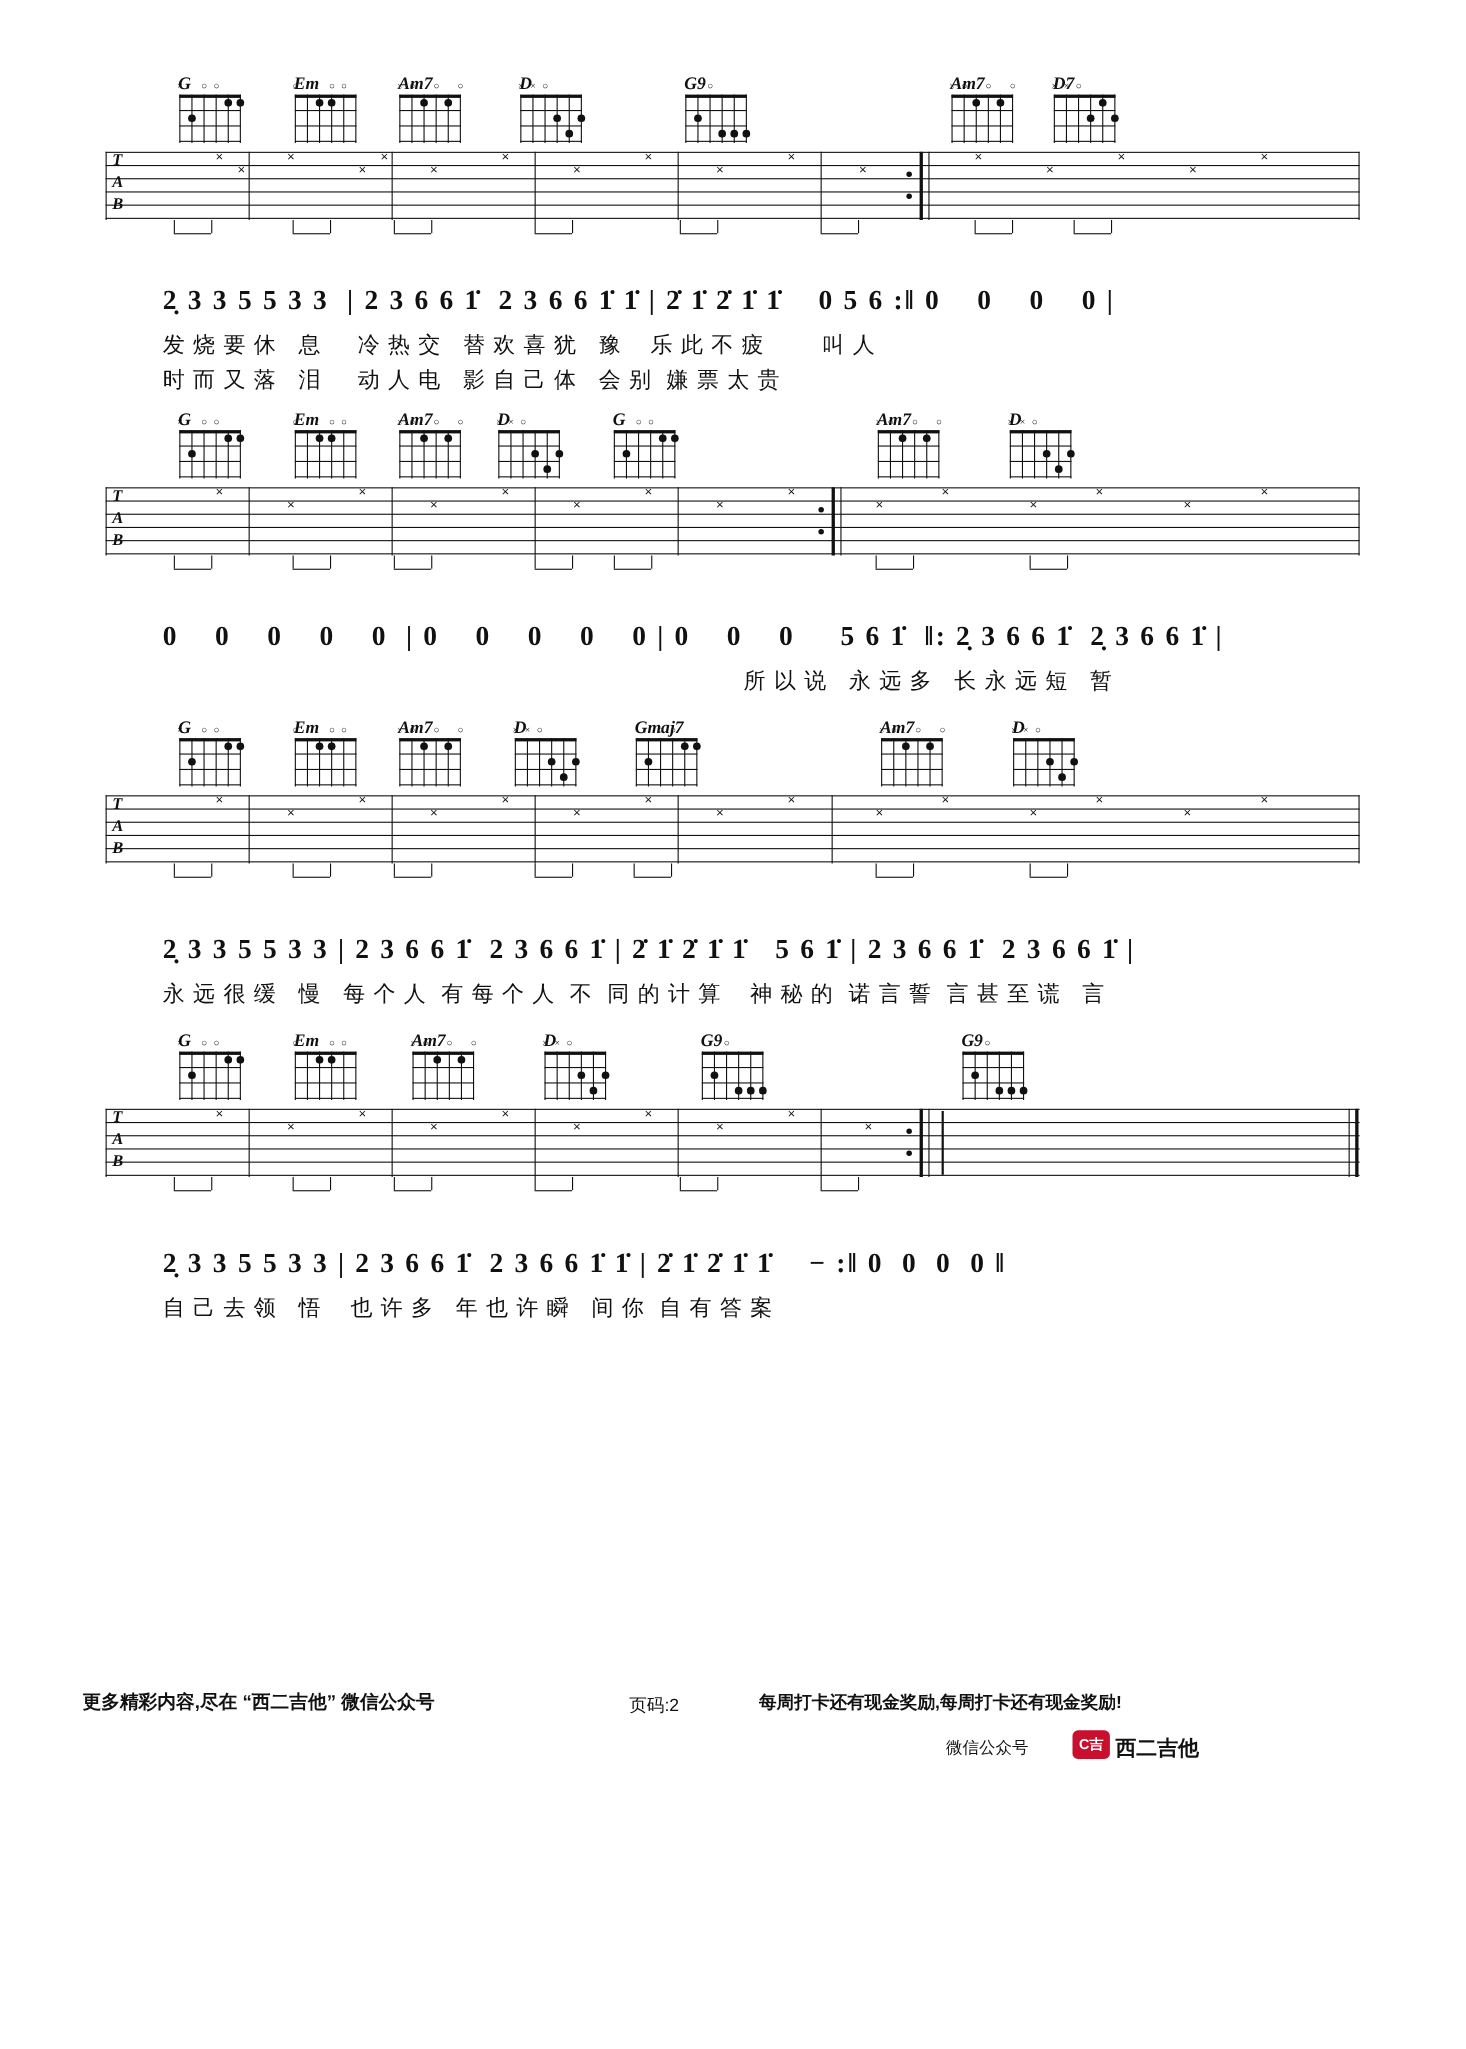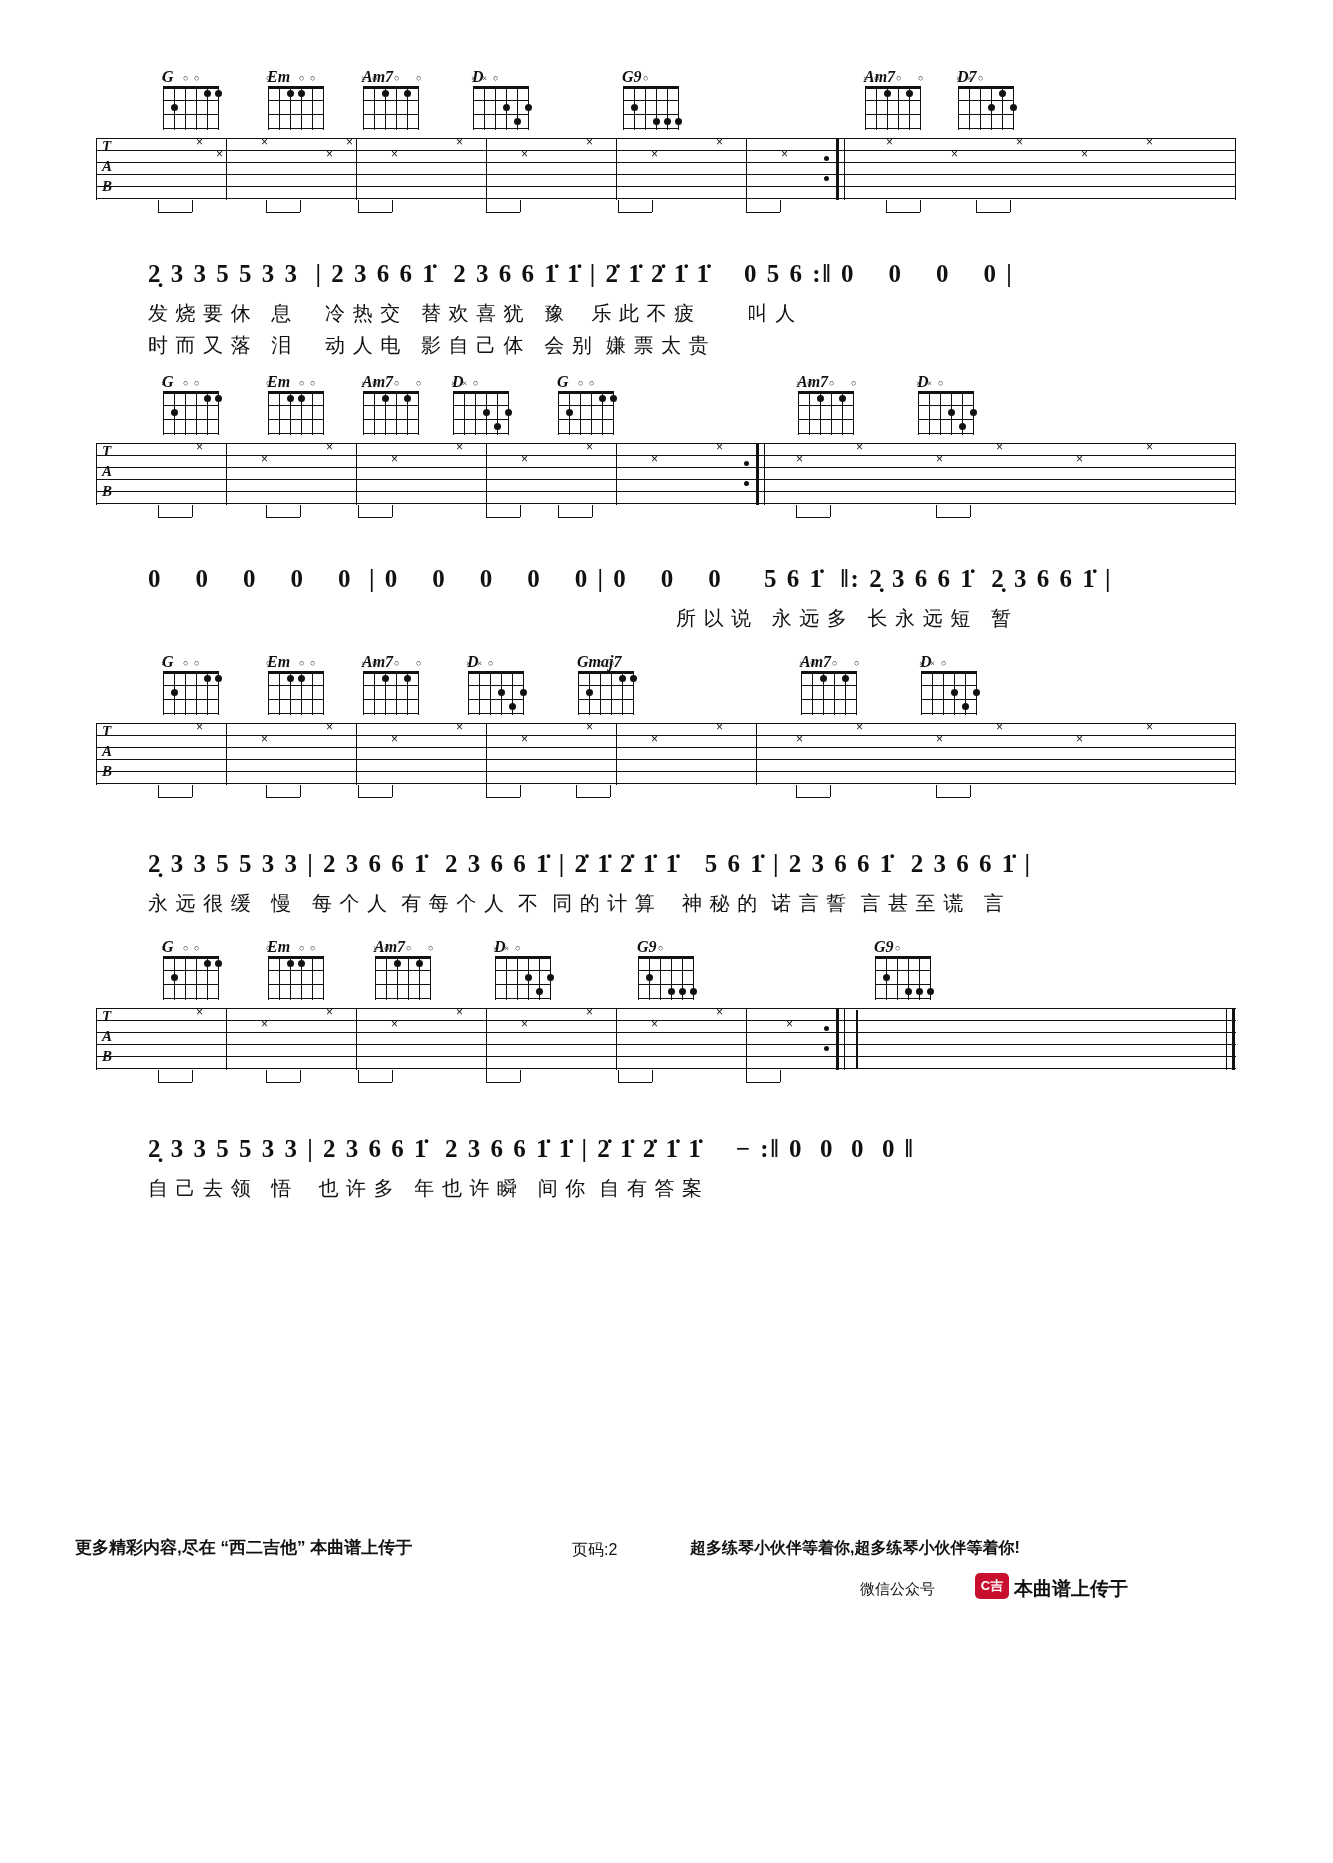--- a/index.html
+++ b/index.html
@@ -883,21 +883,21 @@
         <div class="strum" style="left:684px;top:62px;height:12px;"></div>
 
       <div class="strum" style="left:760px;top:2px;height:58px;width:2px;"></div>
     </div>
 
     <div class="numrow" style="left:148px;top:205px;">2̣ 3 3 5 5 3 3 | 2 3 6 6 1̇  2 3 6 6 1̇ 1̇ | 2̇ 1̇ 2̇ 1̇ 1̇    − :‖ 0  0  0  0 ‖</div>
     <div class="lyrrow" style="left:148px;top:245px;">自 己 去 领   悟    也 许 多   年 也 许 瞬   间 你  自 有 答 案</div>
   </div>
 
   <div class="footer">
-    <div class="f-left">更多精彩内容,尽在 “西二吉他” 本曲谱上传于</div>
+    <div class="f-left">更多精彩内容,尽在 “西二吉他” 微信公众号</div>
     <div class="f-mid">页码:2</div>
-    <div class="f-right">超多练琴小伙伴等着你,超多练琴小伙伴等着你!</div>
+    <div class="f-right">每周打卡还有现金奖励,每周打卡还有现金奖励!</div>
     <div class="f-credit">微信公众号</div>
     <div class="logo">C吉</div>
-    <div class="logotxt">本曲谱上传于</div>
+    <div class="logotxt">西二吉他</div>
   </div>
 
 </div>
 
 </body></html>

